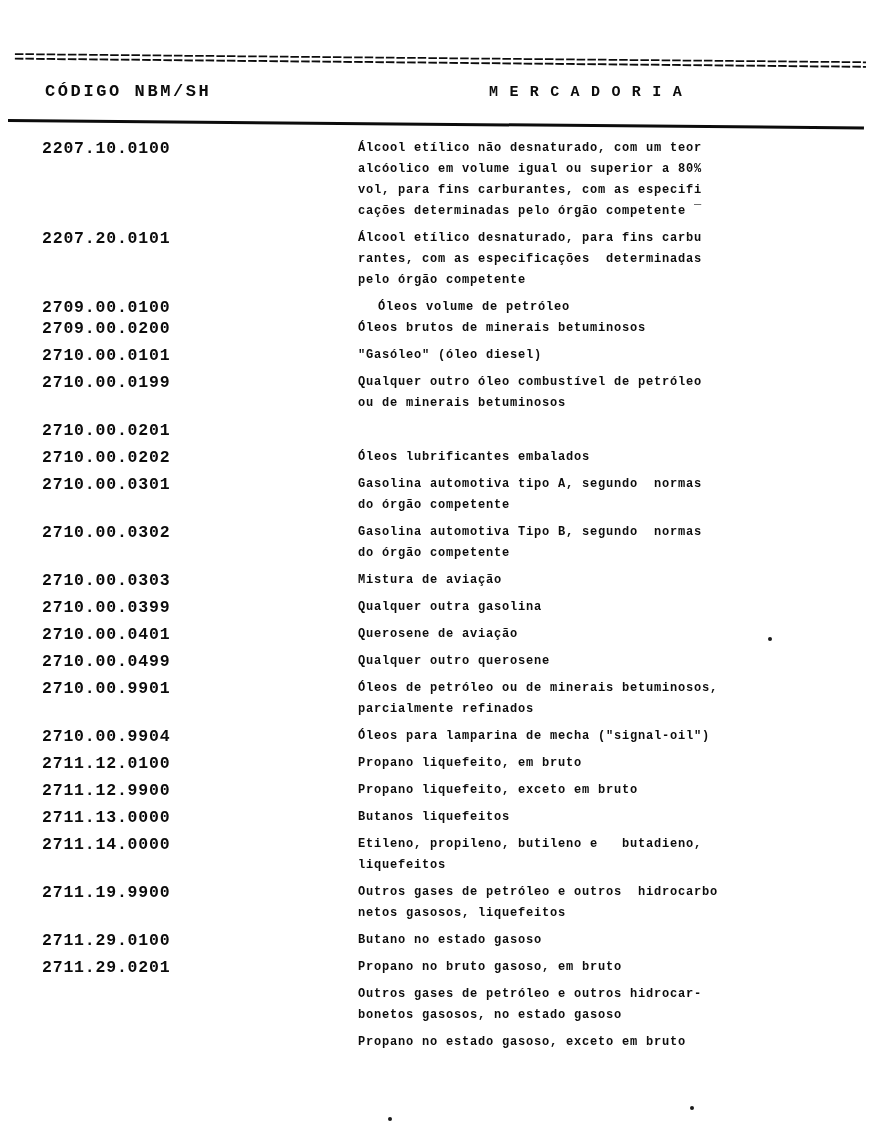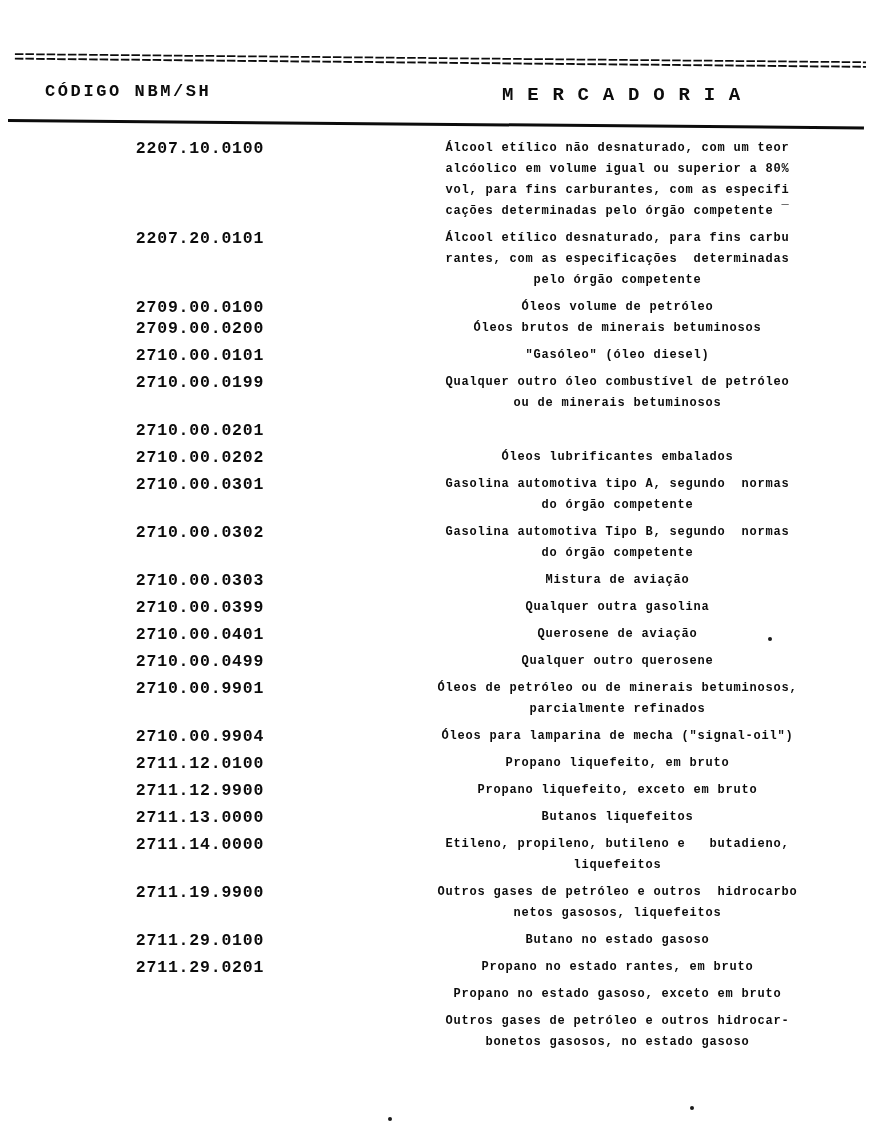--- a/index.html
+++ b/index.html
@@ -34,23 +34,23 @@
   .hdr-code {
     position: absolute;
     left: 45px;
     top: 82px;
     font-size: 17px;
     letter-spacing: 2.6px;
     white-space: nowrap;
   }
   .hdr-merc {
     position: absolute;
-    left: 502px;
+    left: 489px;
     top: 84px;
-    font-size: 19px;
+    font-size: 15px;
     letter-spacing: 1.2px;
     white-space: nowrap;
   }
   .hdr-rule {
     position: absolute;
     left: 8px;
     top: 119px;
     width: 856px;
     height: 3px;
     background: #0c0c0c;
@@ -60,24 +60,23 @@
   .table {
     position: absolute;
     left: 42px;
     top: 138px;
     width: 835px;
   }
   .row {
     display: flex;
     align-items: flex-start;
     margin-bottom: 6px;
-    text-align: center;
   }
   .row.tight { margin-bottom: 0; }
-  .row.group-gap { margin-top: 6px; }
+  .row.group-gap { margin-top: 6px; gap: 20px; }
   .code {
     width: 316px;
     flex: 0 0 316px;
     font-size: 16.5px;
     line-height: 21px;
     letter-spacing: 0.8px;
     white-space: pre;
   }
   .desc {
     flex: 1;
@@ -200,31 +199,31 @@
       <div class="code">2711.19.9900</div>
       <div class="desc">Outros gases de petróleo e outros  hidrocarbo
 netos gasosos, liquefeitos</div>
     </div>
     <div class="row">
       <div class="code">2711.29.0100</div>
       <div class="desc">Butano no estado gasoso</div>
     </div>
     <div class="row">
       <div class="code">2711.29.0201</div>
-      <div class="desc">Propano no estado rantes, em bruto</div>
-    </div>
-    <div class="row">
-      <div class="code"></div>
-      <div class="desc">Propano no estado gasoso, exceto em bruto</div>
+      <div class="desc">Propano no bruto gasoso, em bruto</div>
     </div>
     <div class="row">
       <div class="code"></div>
       <div class="desc">Outros gases de petróleo e outros hidrocar-
 bonetos gasosos, no estado gasoso</div>
     </div>
+    <div class="row">
+      <div class="code"></div>
+      <div class="desc">Propano no estado gasoso, exceto em bruto</div>
+    </div>
 
   </div>
 
   <div class="speck" style="left:768px;top:637px;"></div>
   <div class="speck" style="left:690px;top:1106px;"></div>
   <div class="speck" style="left:388px;top:1117px;"></div>
 
 </div>
 
 </body></html>

